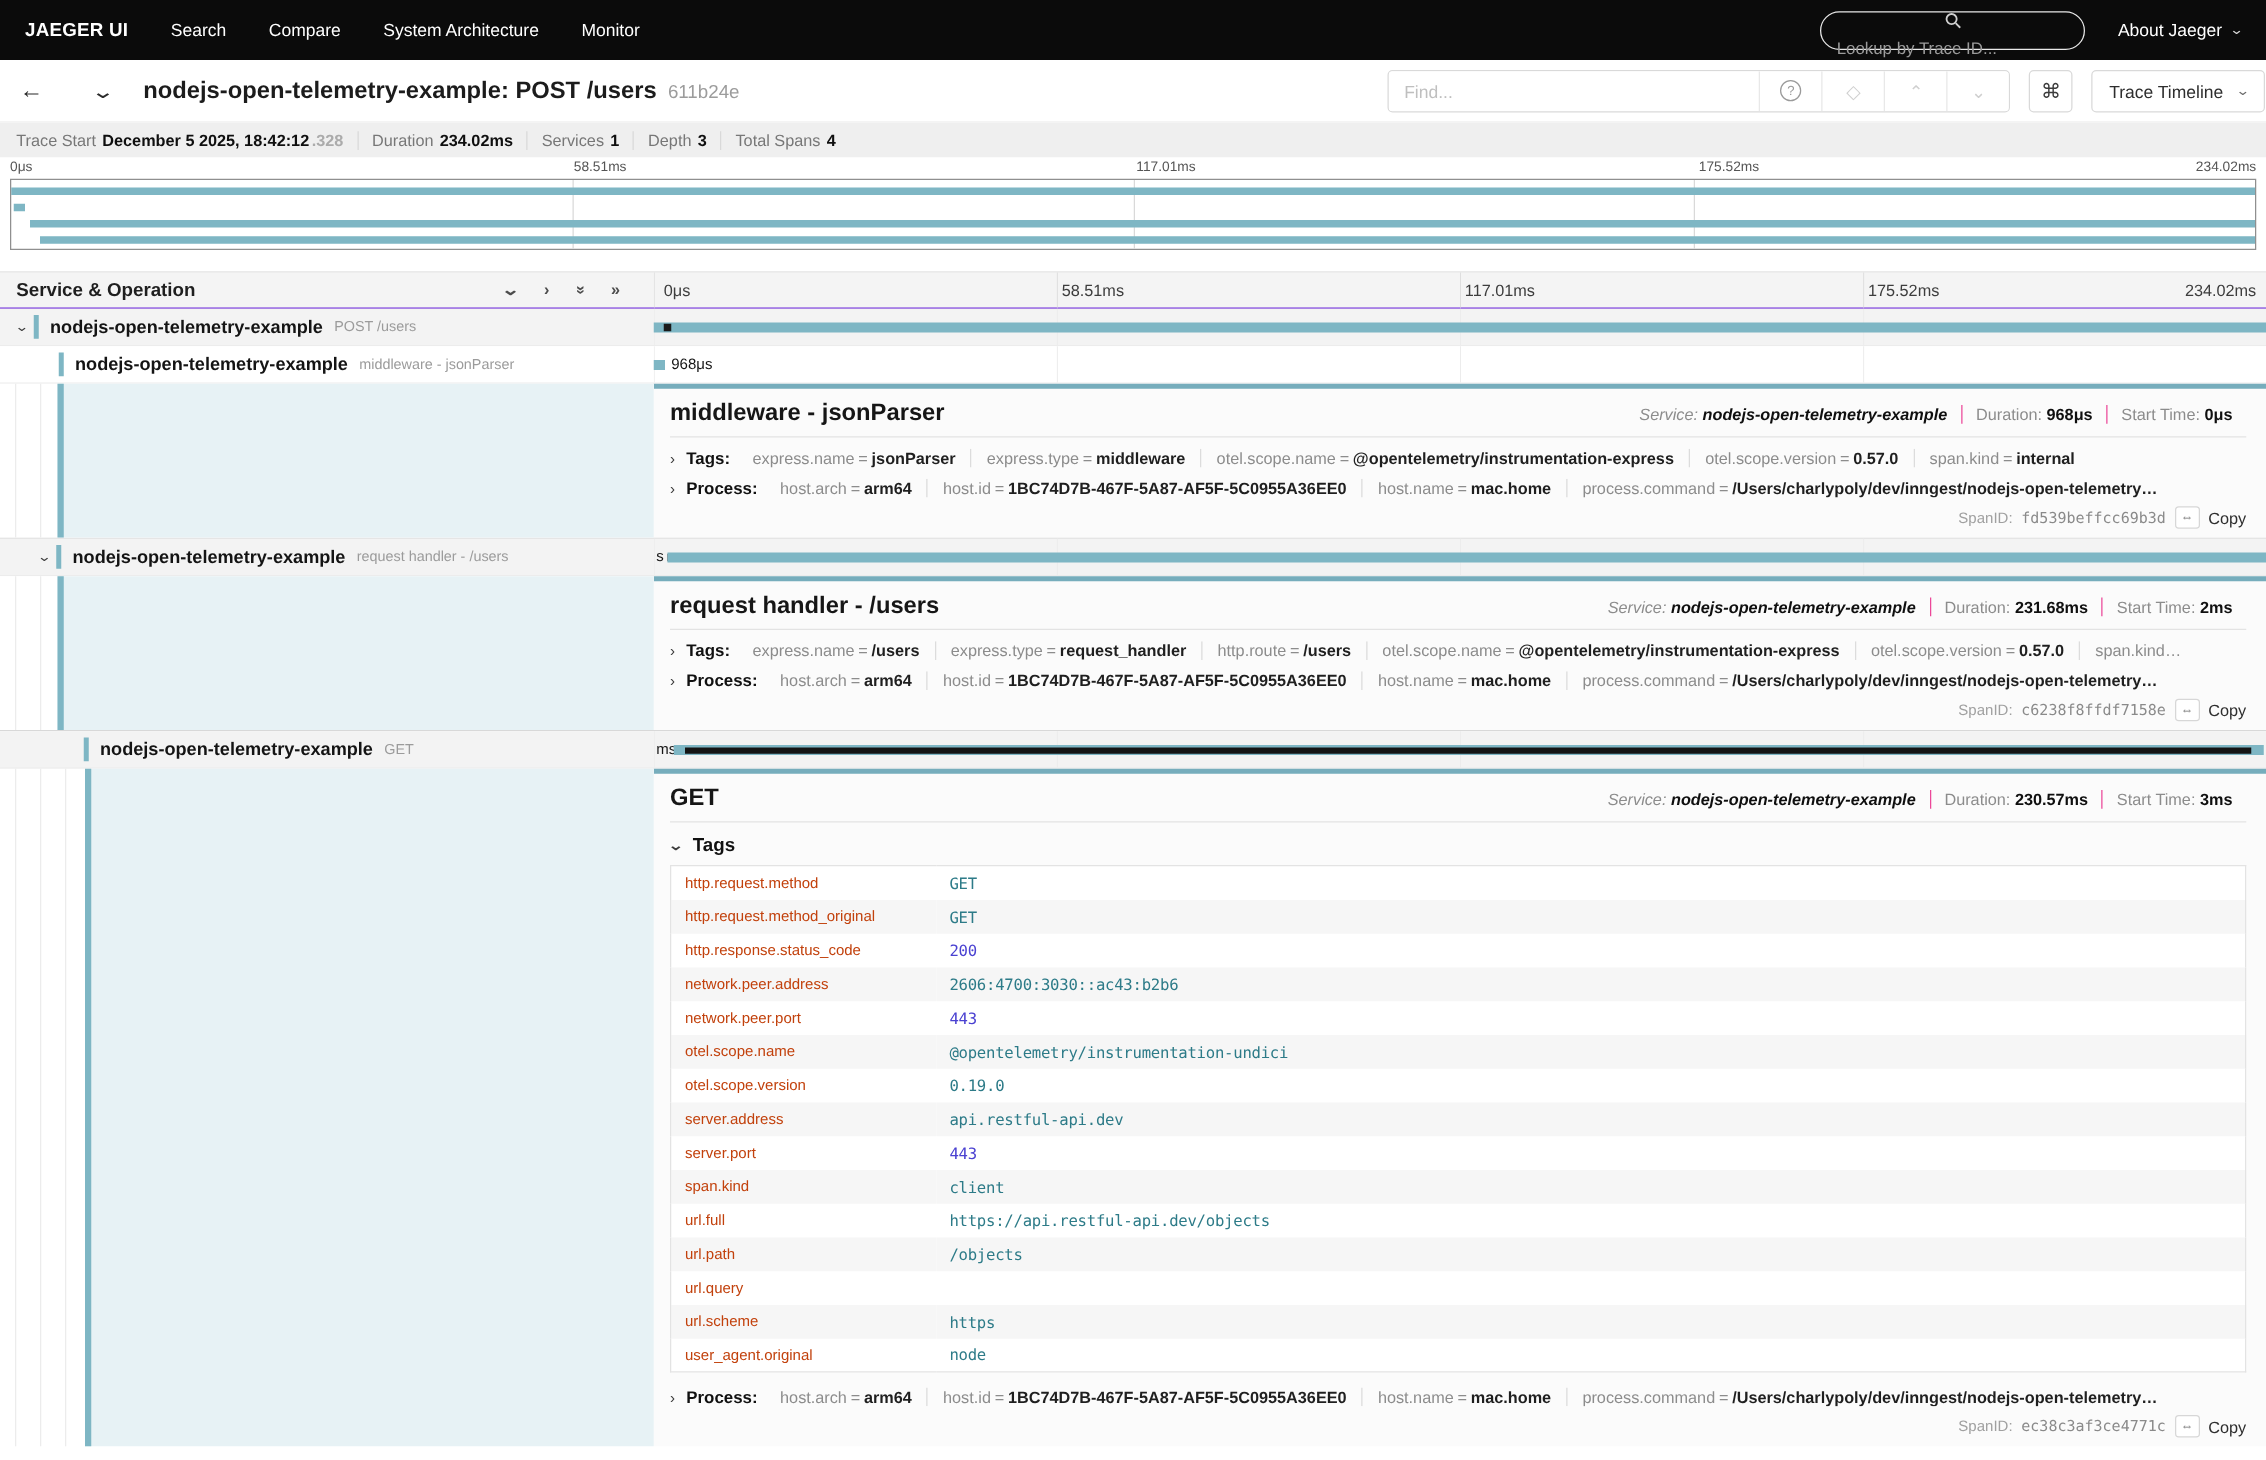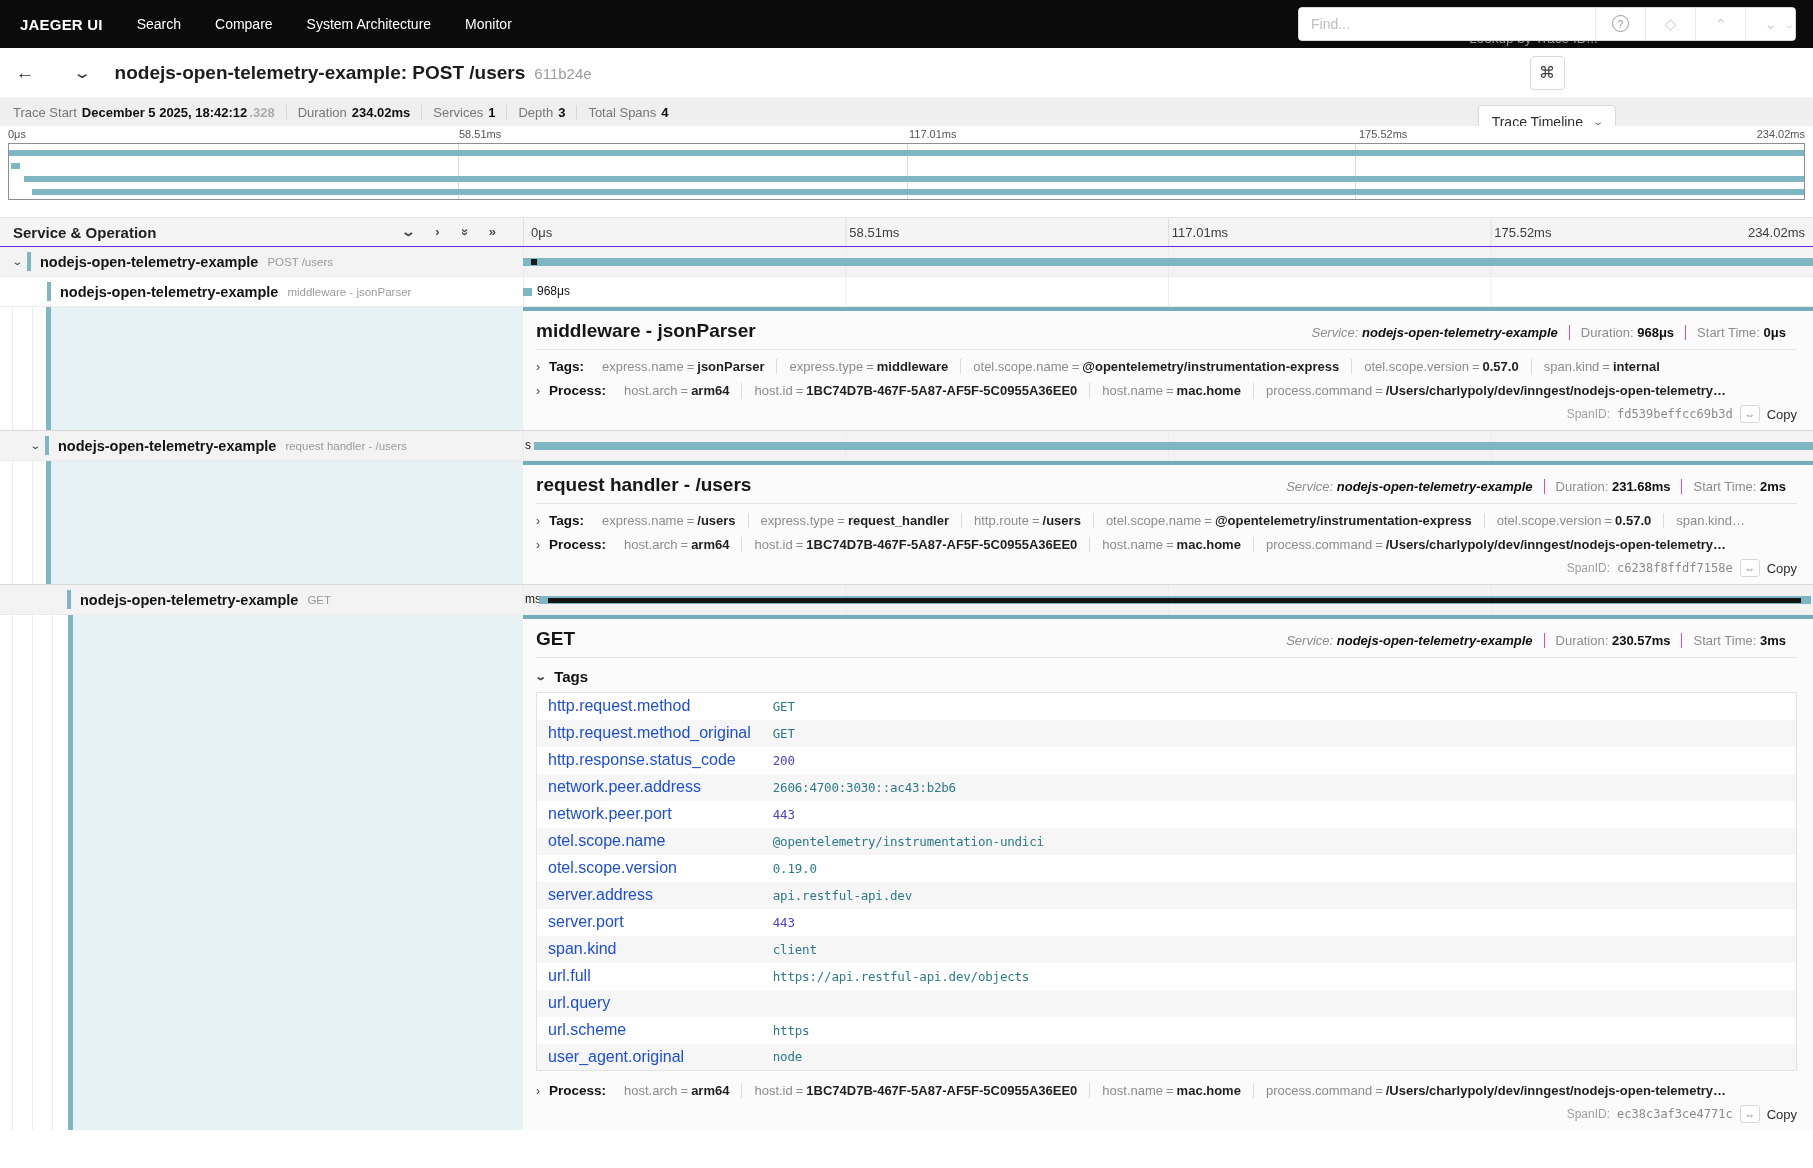--- a/index.html
+++ b/index.html
@@ -24,21 +24,21 @@
 
   
   .trace-bar { height:50px; display:flex; align-items:center; background:#fff;
     border-bottom:1px solid #f1f1f1; }
   .back-cell { width:50px; height:100%; display:flex; align-items:center;
     justify-content:center; font-size:19px; color:#2b2b2b; cursor:pointer; }
   .collapse-toggle { margin-left:26px; font-size:15px; color:#2b2b2b; cursor:pointer;
     transform:scaleX(1.55); }
   .trace-title { margin-left:26px; font-size:19px; font-weight:700; white-space:nowrap; }
   .trace-id { margin-left:9px; font-size:15px; font-weight:400; color:#9c9c9c; }
-  .find-wrap { margin-left:auto; display:flex; align-items:center; gap:15px; padding-right:17px;flex-direction:column; }
+  .find-wrap { margin-left:auto; display:flex; align-items:flex-start; gap:15px; padding-right:1px; }
   .find-group { display:flex; align-items:stretch; width:498px; height:34px;
     border:1px solid #d9d9d9; border-radius:4px; overflow:hidden; background:#fff; }
   .find-group input { flex:1; border:none; outline:none; padding:0 12px; font-size:14px;
     font-family:inherit; color:#333; }
   .find-group input::placeholder { color:#bfbfbf; }
   .fg-btn { width:50px; border:none; border-left:1px solid #e8e8e8; background:#fff;
     display:flex; align-items:center; justify-content:center; color:#8c8c8c;
     font-size:14px; cursor:pointer; }
   .fg-btn.disabled { color:#cfcfcf; }
   .q-circle { width:17px; height:17px; border:1.4px solid #9a9a9a; border-radius:50%;
@@ -132,21 +132,21 @@
     font-size:10px; height:18px; padding:0 4px; cursor:pointer; }
   .copy-btn { border:none; background:transparent; color:#2f2f2f; font-size:13px; cursor:pointer; }
 
   
   .tags-head { display:flex; align-items:center; gap:9px; font-size:15px; font-weight:700;
     color:#111; margin:10px 0 7px; }
   .tags-head .kv-caret { font-size:11px; margin-right:0; }
   .kv-table { width:100%; border:1px solid #e3e3e3; border-collapse:collapse; background:#fff; }
   .kv-table tr:nth-child(even) { background:#f6f6f6; }
   .kv-table td { height:27px; padding:4px 11px; vertical-align:middle; }
-  td.k { color:#1d4ed8; font-size:16px; width:212px; }
+  td.k { color:#c2410c; font-size:12px; width:212px; }
   td.v { font-family:"DejaVu Sans Mono", monospace; font-size:12.5px; letter-spacing:-.2px; }
   td.v.str { color:#2D7B88; }
   td.v.num { color:#4A41D1; }
 </style>
 </head>
 <body>
 
 <nav class="topnav">
   <div class="brand">JAEGER UI</div>
   <ul class="nav-items">
@@ -452,20 +452,24 @@
           </tr>
           <tr>
             <td class="k">span.kind</td>
             <td class="v str">client</td>
           </tr>
           <tr>
             <td class="k">url.full</td>
             <td class="v str">https://api.restful-api.dev/objects</td>
           </tr>
           <tr>
+            <td class="k">url.path</td>
+            <td class="v str">/objects</td>
+          </tr>
+          <tr>
             <td class="k">url.query</td>
             <td class="v str"></td>
           </tr>
           <tr>
             <td class="k">url.scheme</td>
             <td class="v str">https</td>
           </tr>
           <tr>
             <td class="k">user_agent.original</td>
             <td class="v str">node</td>

